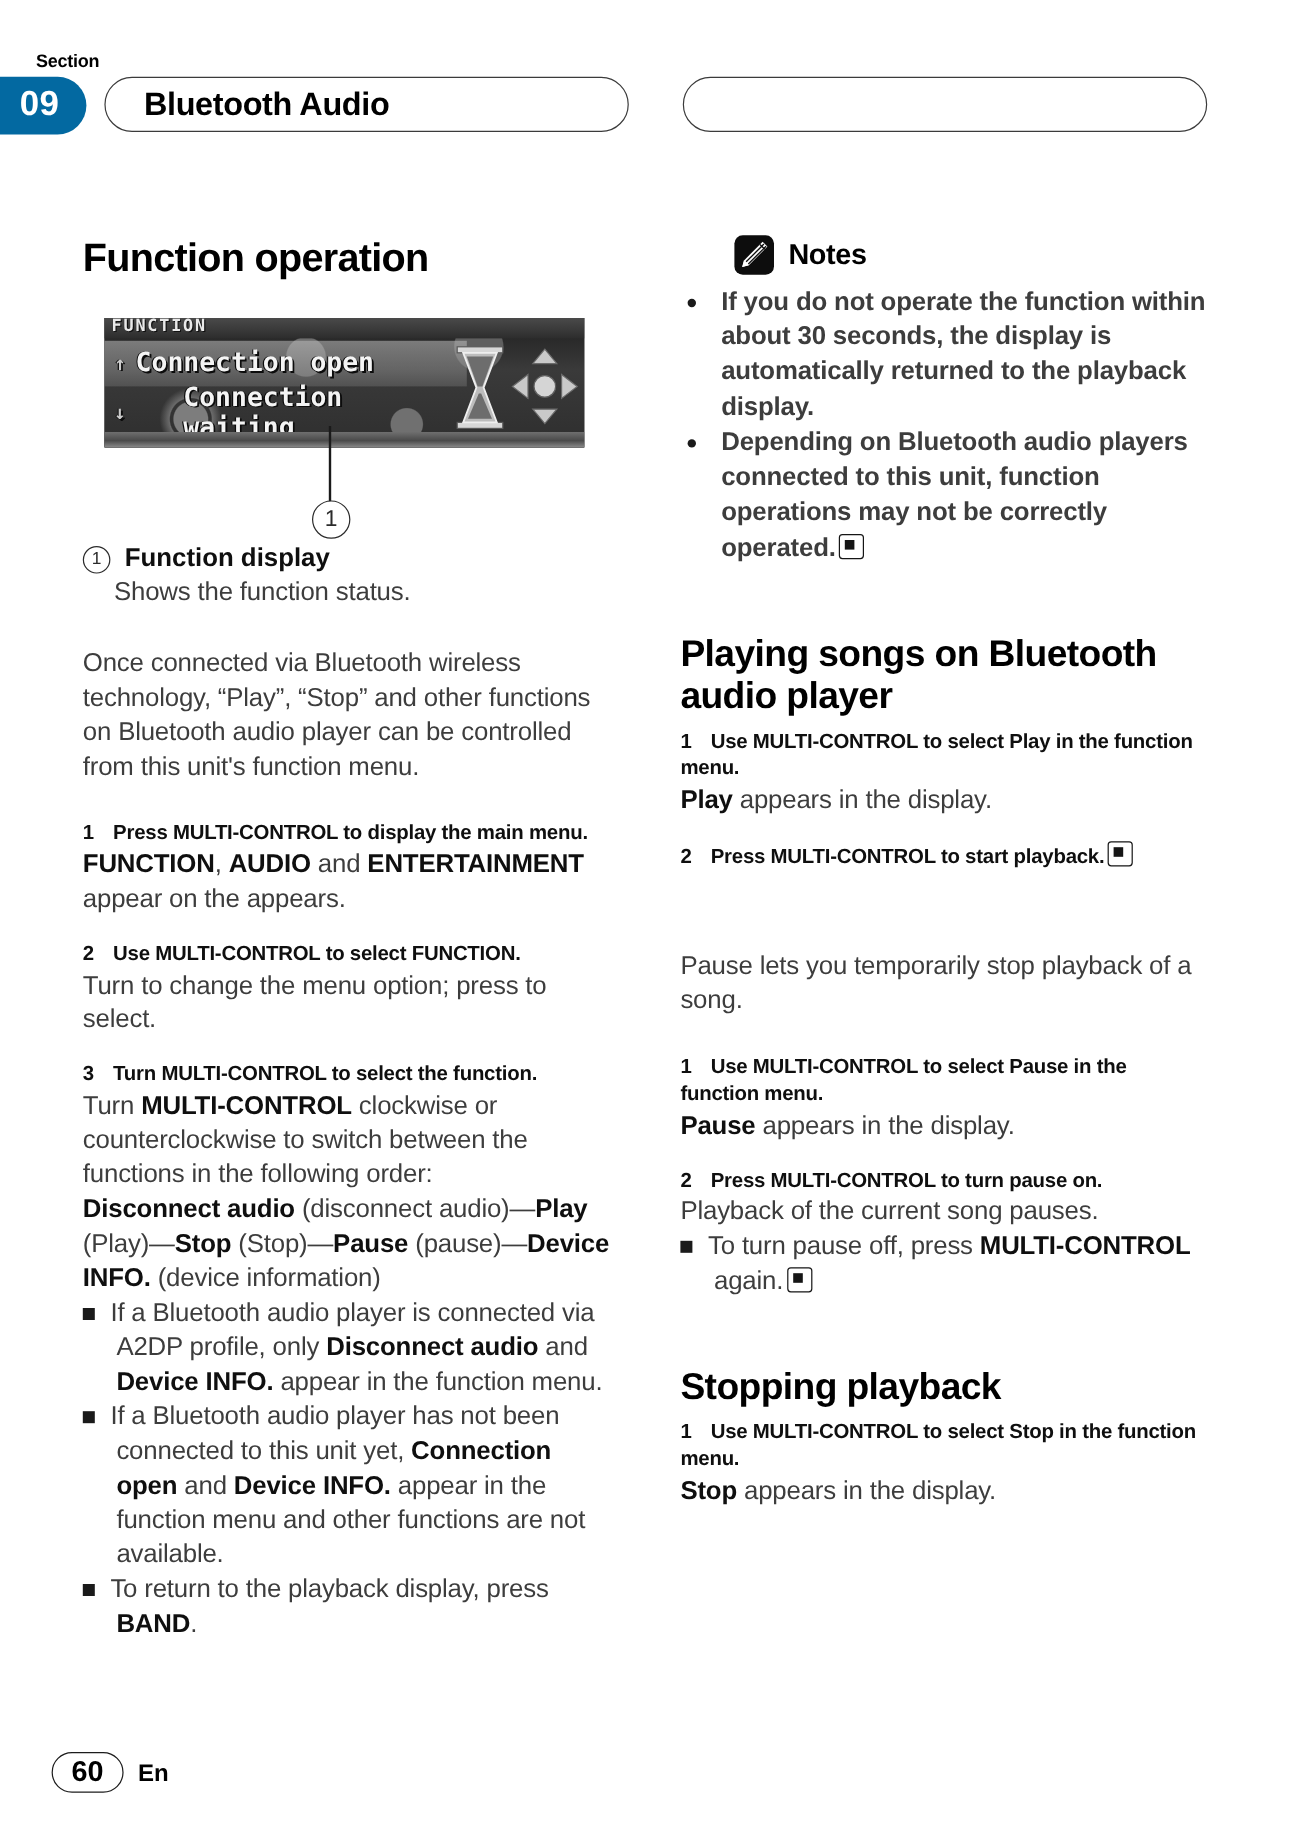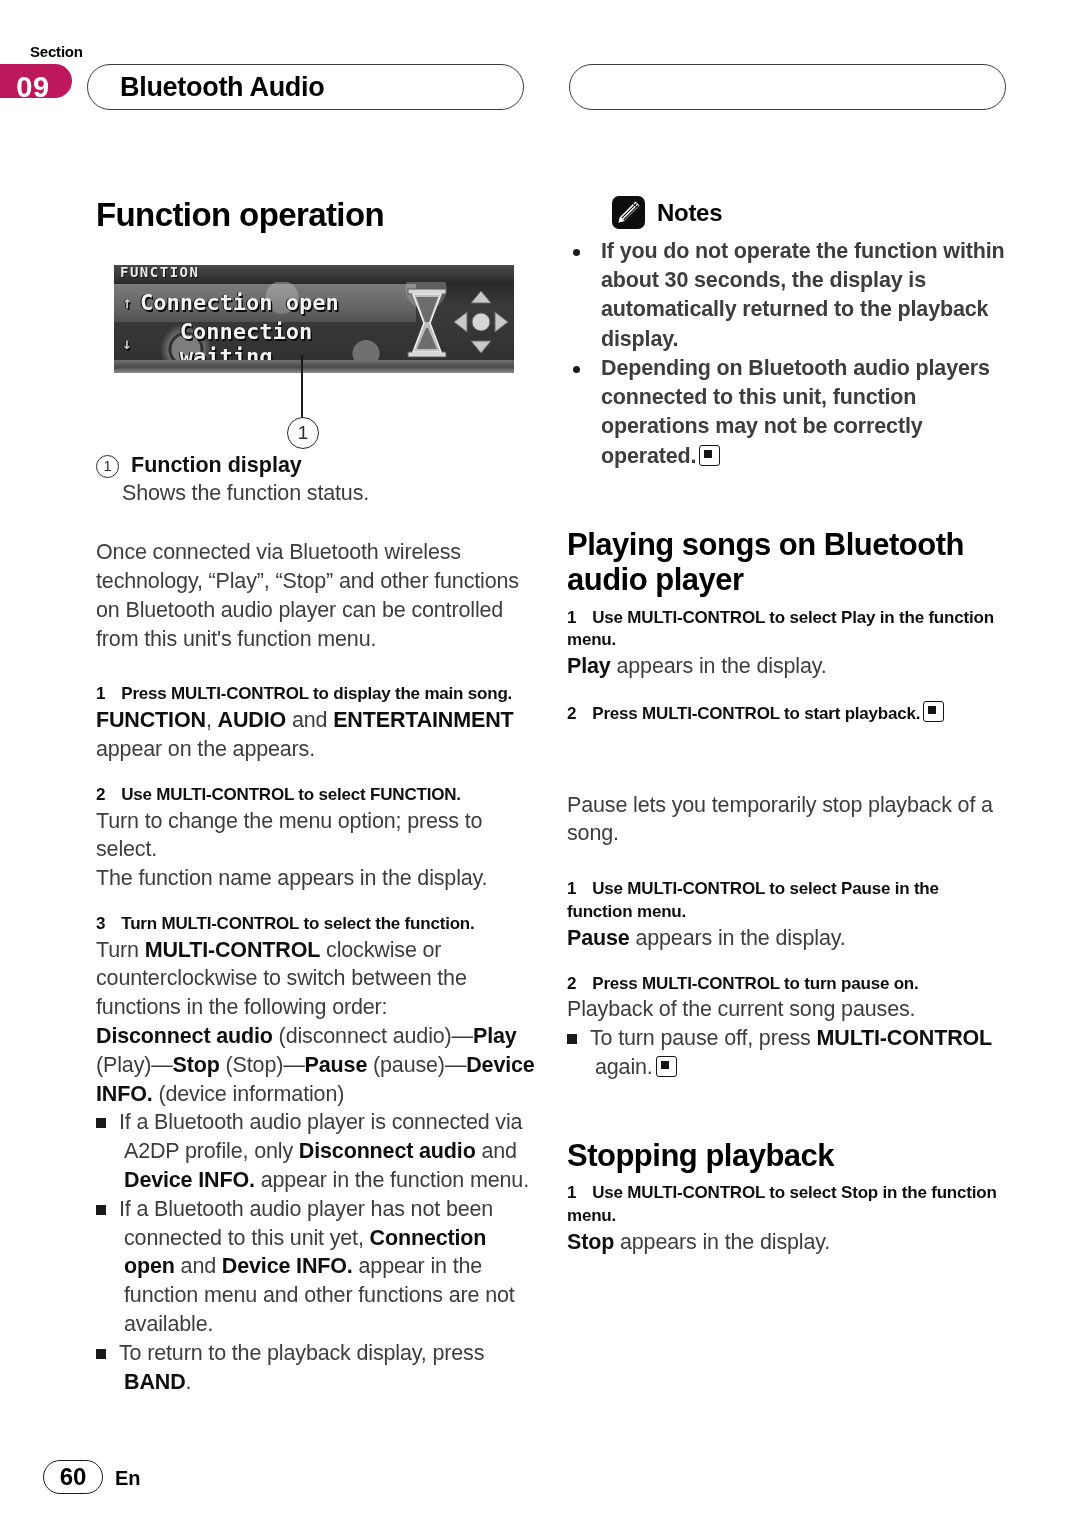--- a/index.html
+++ b/index.html
@@ -31,22 +31,22 @@
     font-size: 15px;
     font-weight: bold;
     letter-spacing: -0.2px;
     color: #000;
   }
   .section-tab {
     position: absolute;
     left: 0px;
     top: 64px;
     width: 72px;
-    height: 34px;
-    background: #be185d;
+    height: 48px;
+    background: #0369a1;
     border-radius: 0 24px 24px 0;
   }
   .section-number {
     position: absolute;
     left: 0;
     top: 0;
     width: 72px;
     height: 46px;
     line-height: 46px;
     text-align: center;
@@ -86,21 +86,21 @@
     color: #000;
     white-space: nowrap;
   }
 
   
   .col {
     position: absolute;
     top: 196px;
     width: 440px;
   }
-  .col-left  { left: 96px; }
+  .col-left  { left: 69px; }
   .col-right { left: 567px; }
 
   
   h1.sec-title {
     margin: 0 0 0 0;
     font-size: 33px;
     font-weight: bold;
     letter-spacing: -0.6px;
     line-height: 1.14;
     color: #000;
@@ -455,31 +455,30 @@
   </div>
   <p class="caption-sub">Shows the function status.</p>
 
   <div class="gap-l"></div>
 
   <p class="body">Once connected via Bluetooth wireless technology, “Play”, “Stop” and other functions on Bluetooth audio player can be controlled from this unit's function menu.</p>
 
   <div class="gap-l"></div>
 
   <div class="step">
-    <span class="num">1</span><span>Press MULTI-CONTROL to display the main song.</span>
+    <span class="num">1</span><span>Press MULTI-CONTROL to display the main menu.</span>
   </div>
   <p class="body"><b>FUNCTION</b><span>, </span><b>AUDIO</b><span> and </span><b>ENTERTAINMENT</b><span> appear on the appears.</span></p>
 
   <div class="gap-m"></div>
 
   <div class="step">
     <span class="num">2</span><span>Use MULTI-CONTROL to select FUNCTION.</span>
   </div>
   <p class="body">Turn to change the menu option; press to select.</p>
-  <p class="body">The function name appears in the display.</p>
 
   <div class="gap-m"></div>
 
   <div class="step">
     <span class="num">3</span><span>Turn MULTI-CONTROL to select the function.</span>
   </div>
   <p class="body"><span>Turn </span><b>MULTI-CONTROL</b><span> clockwise or counterclockwise to switch between the functions in the following order:</span></p>
   <p class="body"><b>Disconnect audio</b><span> (disconnect audio)—</span><b>Play</b><span> (Play)—</span><b>Stop</b><span> (Stop)—</span><b>Pause</b><span> (pause)—</span><b>Device INFO.</b><span> (device information)</span></p>
 
   <div class="sq-item"><span class="sq"></span><span>If a Bluetooth audio player is connected via A2DP profile, only </span><b>Disconnect audio</b><span> and </span><b>Device INFO.</b><span> appear in the function menu.</span></div>

